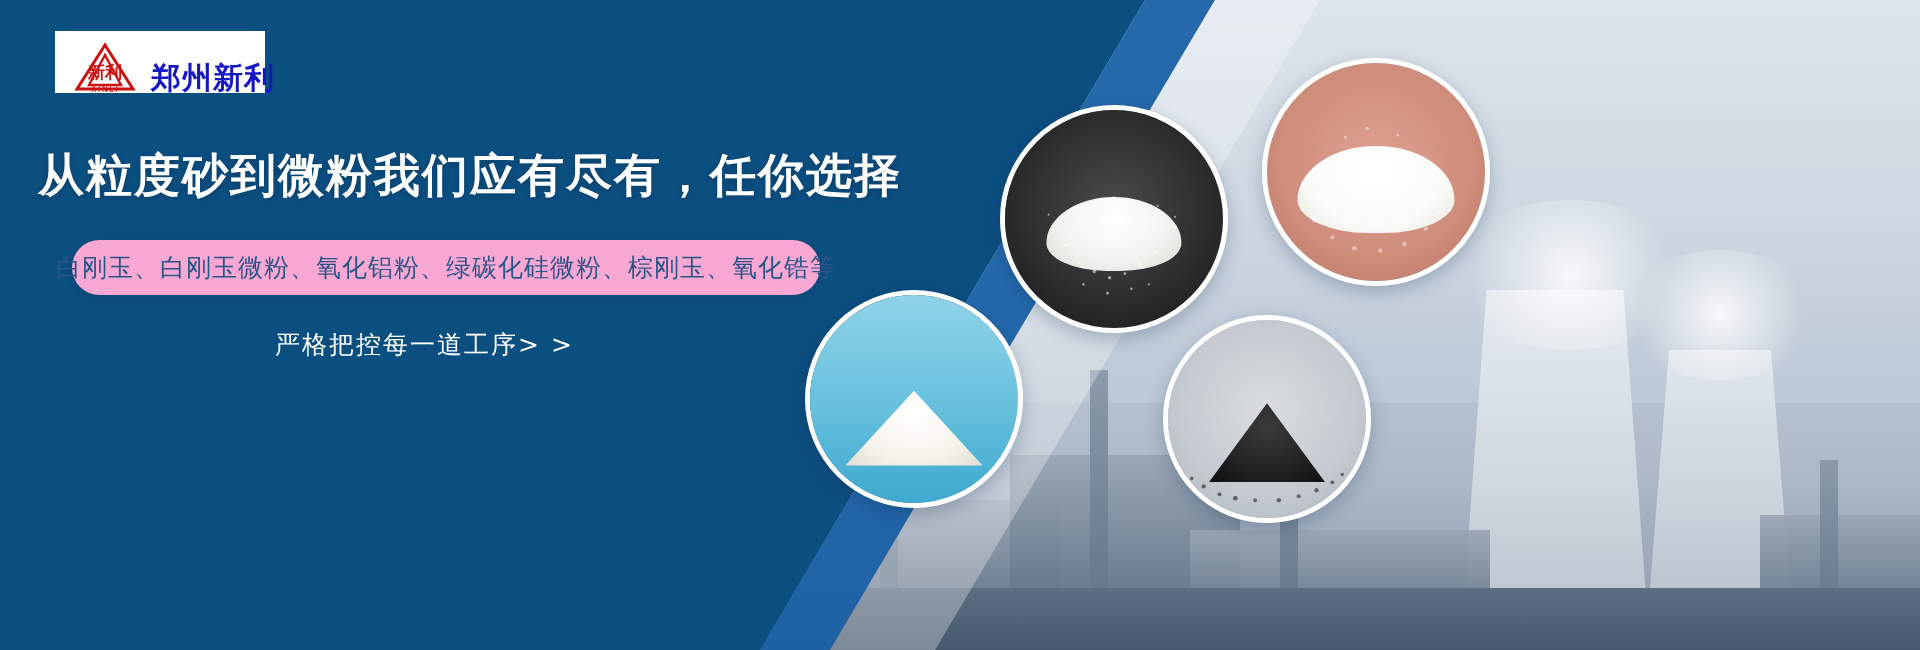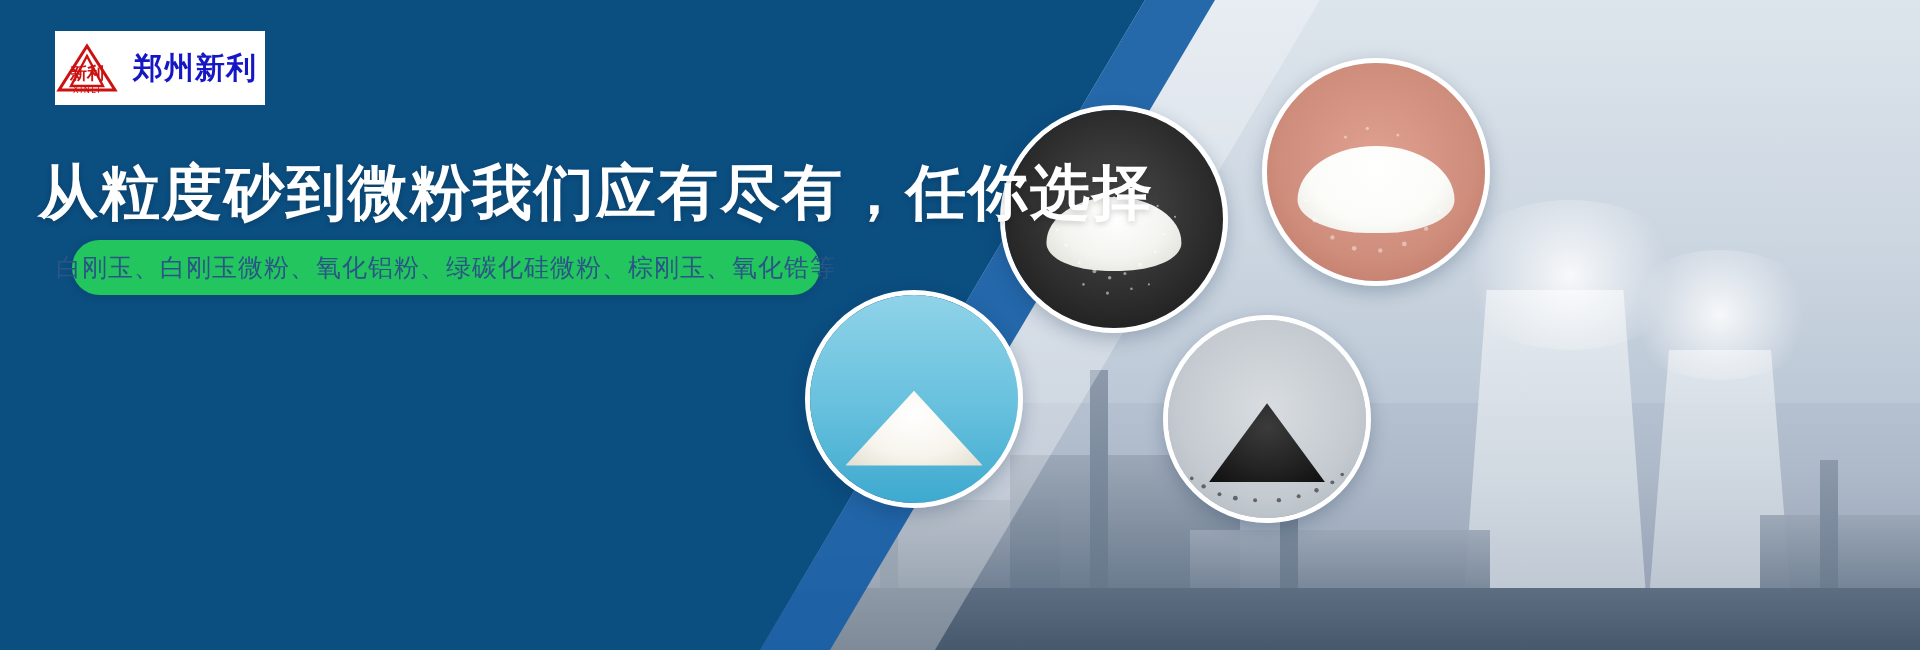--- a/index.html
+++ b/index.html
@@ -66,45 +66,45 @@
     clip-path:polygon(1145px 0, 1215px 0, 830px 650px, 760px 650px);
     opacity:.95;
   }
   .blue-soft{
     position:absolute;left:0;top:0;width:1920px;height:650px;
     background:rgba(255,255,255,.30);
     clip-path:polygon(1215px 0, 1320px 0, 935px 650px, 830px 650px);
   }
   
   .logo{
-    position:absolute;left:55px;top:31px;width:210px;height:74px;
-    background:#ffffff;display:flex;align-items:center;
-    padding:0 0;box-sizing:border-box;
+    position:absolute;left:55px;top:31px;width:210px;height:62px;
+    background:#ffffff;display:flex;align-items:flex-end;
+    padding:0 18px;box-sizing:border-box;
   }
   .logo-mark{
     position:relative;width:64px;height:52px;flex:0 0 64px;
   }
   .logo-mark svg{display:block;}
   .logo-word{
     color:#1516c4;font-weight:bold;font-size:30px;letter-spacing:1px;
     white-space:nowrap;margin-left:14px;line-height:1;
     font-family:"DejaVu Sans","Liberation Sans",sans-serif;
   }
   
   .headline{
-    position:absolute;left:38px;top:153px;
-    color:#ffffff;font-weight:bold;font-size:60px;letter-spacing:2px;
+    position:absolute;left:38px;top:145px;
+    color:#ffffff;font-weight:bold;font-size:46px;letter-spacing:2px;
     white-space:nowrap;text-shadow:0 2px 6px rgba(0,0,0,.18);
     font-family:"DejaVu Sans","Liberation Sans",sans-serif;
   }
   
   .pill{
     position:absolute;left:72px;top:240px;
     width:748px;height:55px;border-radius:28px;
-    background:#22c55e;display:flex;align-items:center;justify-content:center;
+    background:#f9a8d4;display:flex;align-items:center;justify-content:center;
     box-shadow:0 2px 10px rgba(0,0,0,.12);box-sizing:border-box;
   }
   .pill-text{
     color:#2b5587;font-size:25px;letter-spacing:1px;white-space:nowrap;
     font-family:"DejaVu Sans","Liberation Sans",sans-serif;
   }
   
   .subline{
     position:absolute;left:275px;top:328px;
     color:#ffffff;font-size:25px;letter-spacing:2px;white-space:nowrap;
@@ -277,14 +277,15 @@
     </div>
     <div class="logo-word">郑州新利</div>
   </div>
 
   <div class="headline">从粒度砂到微粉我们应有尽有，任你选择</div>
 
   <div class="pill">
     <span class="pill-text">白刚玉、白刚玉微粉、氧化铝粉、绿碳化硅微粉、棕刚玉、氧化锆等</span>
   </div>
 
+  <div class="subline">严格把控每一道工序&gt; &gt;</div>
 
 </div>
 
 </body></html>

